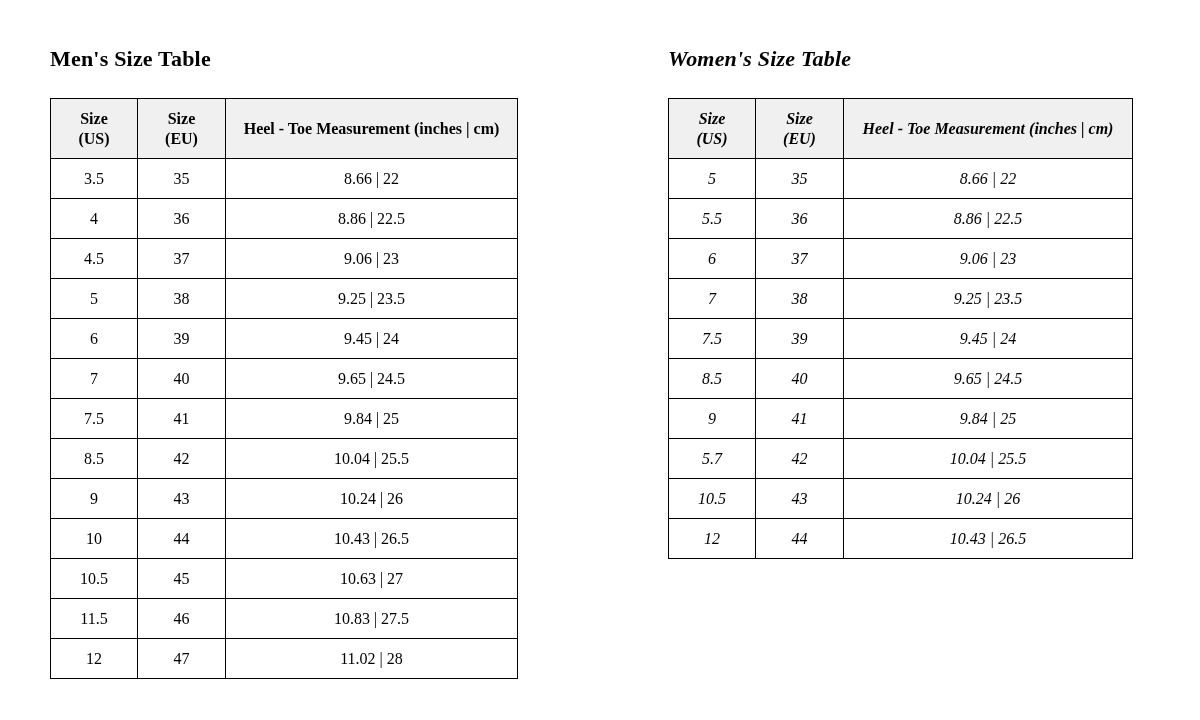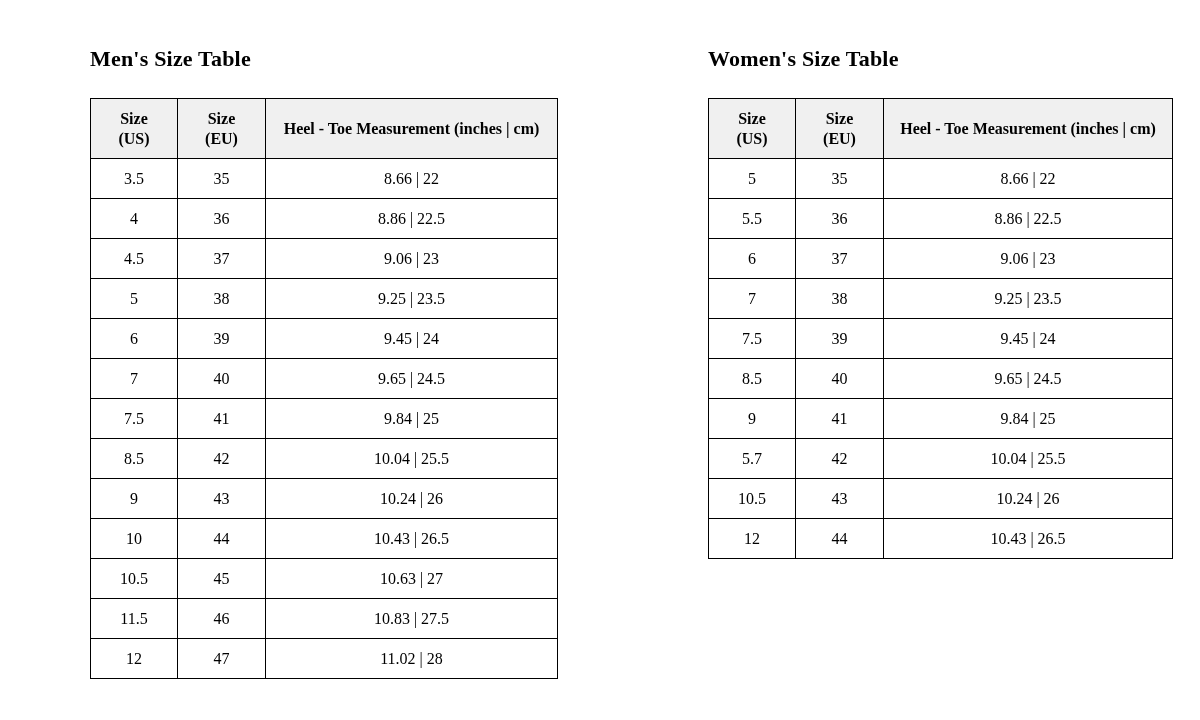--- a/index.html
+++ b/index.html
@@ -9,22 +9,22 @@
     background: #ffffff;
     font-family: "Liberation Serif", "DejaVu Serif", serif;
     color: #000000;
   }
   .page {
     display: flex;
     padding: 46px 50px 0 50px;
     gap: 150px;
   }
   .table-section { flex: 0 0 auto; }
-  .table-section.left  { width: 468px; margin-left: 40px; }
-  .table-section.right { width: 465px; }
+  .table-section.left  { width: 468px; }
+  .table-section.right { width: 465px; font-style: italic; }
   h2.table-title {
     font-size: 22px;
     font-weight: bold;
     letter-spacing: 0.2px;
     margin: 0 0 26px 0;
   }
   table.size-table {
     border-collapse: collapse;
     width: 100%;
     table-layout: fixed;

